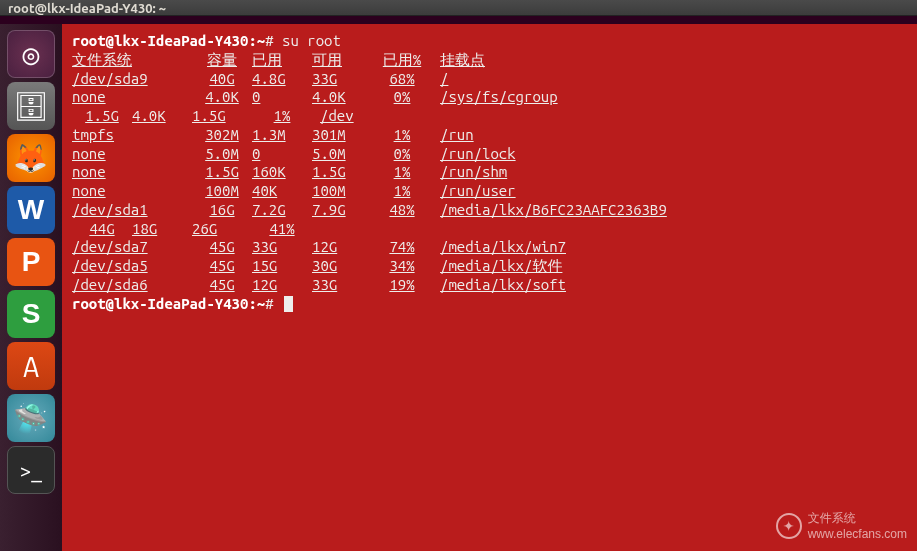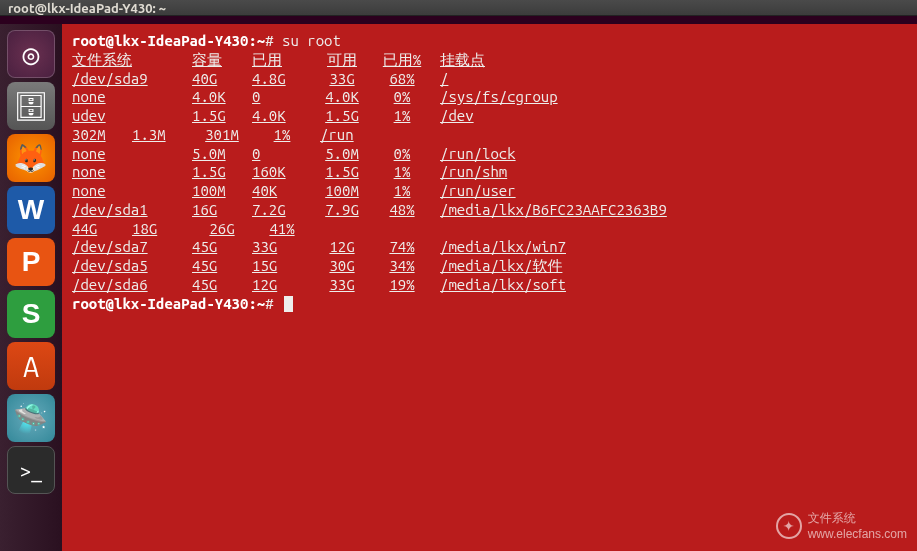--- a/index.html
+++ b/index.html
@@ -58,23 +58,23 @@
       color: #eeeeec;
       font-size: 15px;
       line-height: 1.25;
       font-family: "Ubuntu Mono", "DejaVu Sans Mono", monospace;
     }
     .prompt-host { color: #ffffff; font-weight: bold; }
     .prompt-sep { color: #ffffff; font-weight: bold; }
     .row { white-space: pre; display: flex; text-decoration: underline; }
     .col { display: inline-block; }
     .c-fs { width: 120px; }
-    .c-size { width: 60px; text-align: left; }
+    .c-size { width: 60px; text-align: center; }
     .c-used { width: 60px; text-align: left; }
-    .c-avail { width: 60px; text-align: center; }
+    .c-avail { width: 60px; text-align: left; }
     .c-pct { width: 60px; text-align: center; }
     .c-mnt { padding-left: 8px; }
     .cursor {
       display: inline-block;
       width: 9px;
       height: 16px;
       background: #eeeeec;
       vertical-align: text-bottom;
       margin-left: 2px;
     }
@@ -154,22 +154,22 @@
     <span class="col c-size">容量</span>
     <span class="col c-used">已用</span>
     <span class="col c-avail">可用</span>
     <span class="col c-pct">已用%</span>
     <span class="col c-mnt">挂载点</span>
   </div>
 
   <div id="df-body">
       <div class="row"><span class="col c-fs">/dev/sda9</span><span class="col c-size">40G</span><span class="col c-used">4.8G</span><span class="col c-avail">33G</span><span class="col c-pct">68%</span><span class="col c-mnt">/</span></div>
       <div class="row"><span class="col c-fs">none</span><span class="col c-size">4.0K</span><span class="col c-used">0</span><span class="col c-avail">4.0K</span><span class="col c-pct">0%</span><span class="col c-mnt">/sys/fs/cgroup</span></div>
-      <div class="row"><span class="col c-fs">udev</span><span class="col c-size">1.5G</span><span class="col c-used">4.0K</span><span class="col c-avail">1.5G</span><span class="col c-pct">1%</span><span class="col c-mnt">/dev</span></div>
-      <div class="row"><span class="col c-size">302M</span><span class="col c-used">1.3M</span><span class="col c-avail">301M</span><span class="col c-pct">1%</span><span class="col c-mnt">/run</span></div>
+      <div class="row"><span class="col c-size">1.5G</span><span class="col c-used">4.0K</span><span class="col c-avail">1.5G</span><span class="col c-pct">1%</span><span class="col c-mnt">/dev</span></div>
+      <div class="row"><span class="col c-fs">tmpfs</span><span class="col c-size">302M</span><span class="col c-used">1.3M</span><span class="col c-avail">301M</span><span class="col c-pct">1%</span><span class="col c-mnt">/run</span></div>
       <div class="row"><span class="col c-fs">none</span><span class="col c-size">5.0M</span><span class="col c-used">0</span><span class="col c-avail">5.0M</span><span class="col c-pct">0%</span><span class="col c-mnt">/run/lock</span></div>
       <div class="row"><span class="col c-fs">none</span><span class="col c-size">1.5G</span><span class="col c-used">160K</span><span class="col c-avail">1.5G</span><span class="col c-pct">1%</span><span class="col c-mnt">/run/shm</span></div>
       <div class="row"><span class="col c-fs">none</span><span class="col c-size">100M</span><span class="col c-used">40K</span><span class="col c-avail">100M</span><span class="col c-pct">1%</span><span class="col c-mnt">/run/user</span></div>
       <div class="row"><span class="col c-fs">/dev/sda1</span><span class="col c-size">16G</span><span class="col c-used">7.2G</span><span class="col c-avail">7.9G</span><span class="col c-pct">48%</span><span class="col c-mnt">/media/lkx/B6FC23AAFC2363B9</span></div>
       <div class="row"><span class="col c-size">44G</span><span class="col c-used">18G</span><span class="col c-avail">26G</span><span class="col c-pct">41%</span></div>
       <div class="row"><span class="col c-fs">/dev/sda7</span><span class="col c-size">45G</span><span class="col c-used">33G</span><span class="col c-avail">12G</span><span class="col c-pct">74%</span><span class="col c-mnt">/media/lkx/win7</span></div>
       <div class="row"><span class="col c-fs">/dev/sda5</span><span class="col c-size">45G</span><span class="col c-used">15G</span><span class="col c-avail">30G</span><span class="col c-pct">34%</span><span class="col c-mnt">/media/lkx/软件</span></div>
       <div class="row"><span class="col c-fs">/dev/sda6</span><span class="col c-size">45G</span><span class="col c-used">12G</span><span class="col c-avail">33G</span><span class="col c-pct">19%</span><span class="col c-mnt">/media/lkx/soft</span></div>
     </div>
 

